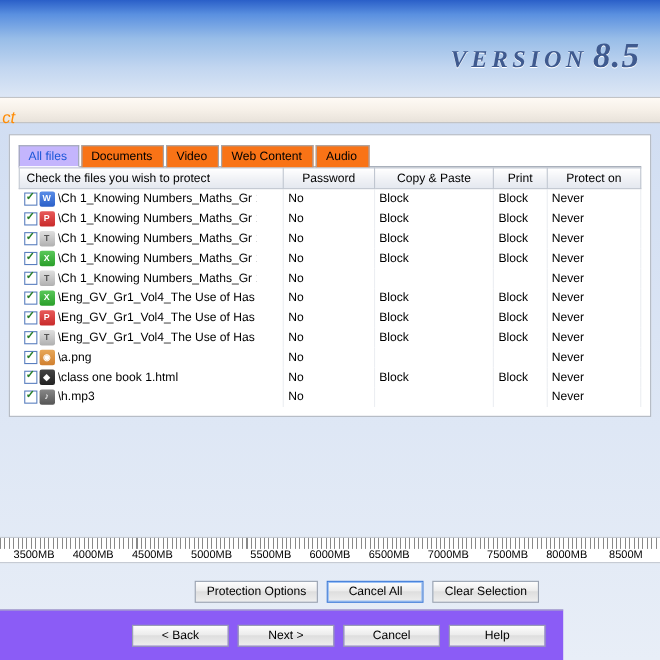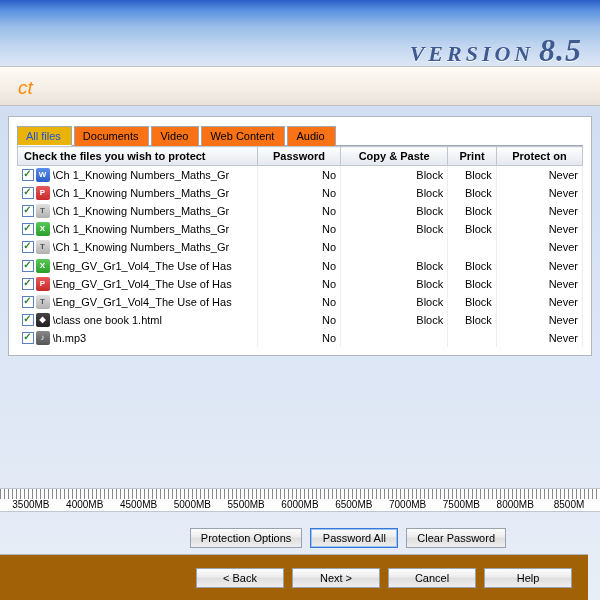--- a/index.html
+++ b/index.html
@@ -6,46 +6,46 @@
   body {
     width: 600px;
     height: 600px;
     font-family: Tahoma, Arial, sans-serif;
     font-size: 11px;
     background: linear-gradient(to bottom, #4a7dd9 0%, #6a9de9 3%, #a5c4ee 8%, #d0ddf2 15%, #e8eef7 100%);
     overflow: hidden;
     position: relative;
   }
   .header {
-    height: 66px;
+    height: 88px;
     background: linear-gradient(to bottom, #2a5fc8 0%, #5a90e0 15%, #98bde8 40%, #c2d6f0 70%, #dde7f5 100%);
     position: relative;
   }
   .version {
     position: absolute;
     top: 32px;
     right: 18px;
     font-family: 'Times New Roman', serif;
     font-weight: bold;
     font-style: italic;
     color: #3f5a8f;
     letter-spacing: 2px;
     text-shadow: 0 1px 0 #fff;
   }
   .version .vword { font-size: 22px; letter-spacing: 4px; }
   .version .vnum { font-size: 32px; letter-spacing: 1px; }
   .subhead {
-    height: 40px;
+    height: 24px;
     background: linear-gradient(to bottom, #fefaf5 0%, #f6f0e8 50%, #e8e2da 100%);
     border-top: 1px solid #c0c0c0;
     border-bottom: 1px solid #c0c0c0;
-    padding: 10px 18px;
+    padding: 10px 2px;
     color: #ff8a00;
     font-style: italic;
-    font-size: 19px;
+    font-size: 15px;
     font-family: Arial, sans-serif;
   }
   .main {
     margin: 10px 8px 0 8px;
     background: #fff;
     border: 1px solid #b0b6c0;
     padding: 8px;
   }
   .tabs {
     display: flex;
@@ -56,48 +56,48 @@
     padding: 3px 10px 3px 8px;
     border: 1px solid #a0a8b4;
     border-bottom: none;
     background: #f97316;
     position: relative;
     top: 1px;
     font-size: 11px;
     cursor: pointer;
   }
   .tab.active {
-    background: #eab308;
+    background: #c4b5fd;
     border-bottom: 1px solid #fff;
     color: #1a56d8;
     font-weight: normal;
   }
   .table-wrap {
     border: none;
   }
   table {
     width: 100%;
     border-collapse: collapse;
     font-size: 11px;
   }
   thead th {
     background: linear-gradient(to bottom, #fff 0%, #f0f2f6 50%, #e4e8ef 100%);
     border: 1px solid #c0c6d0;
     padding: 3px 6px;
-    font-weight: bold;
+    font-weight: normal;
     text-align: center;
   }
   thead th:first-child {
     text-align: left;
     width: 240px;
   }
   tbody td {
     border-right: 1px solid #eceef2;
     padding: 2px 4px;
-    text-align: right;
+    text-align: left;
     height: 18px;
     vertical-align: middle;
   }
   tbody td:first-child {
     text-align: left;
     white-space: nowrap;
     overflow: hidden;
   }
   .cb {
     display: inline-block;
@@ -177,23 +177,23 @@
     display: flex;
     gap: 8px;
     left: 0;
     justify-content: flex-end;
     padding-right: 8px;
   }
   .wizard-bar {
     position: absolute;
     bottom: 0;
     left: 0;
-    width: 588px;
+    width: 512px;
     height: 46px;
-    background: #a16207;
+    background: #8b5cf6;
     border-top: 1px solid #b0b6c0;
   }
   .btn {
     min-width: 88px;
     padding: 3px 10px;
     background: linear-gradient(to bottom, #fdfdfd 0%, #ececec 45%, #dedede 50%, #eeeeee 100%);
     border: 1px solid #9aa2b0;
     font-size: 11px;
     cursor: pointer;
     text-align: center;
@@ -203,21 +203,21 @@
     box-shadow: 0 0 0 1px #9ac0f5 inset;
   }
   .mid-btns {
     position: absolute;
     bottom: 52px;
     left: 0;
     width: 516px;
     display: flex;
     justify-content: flex-end;
     gap: 8px;
-    padding: 0 10px;
+    padding: 0 26px;
     margin-top: 44px;
   }
 </style>
 </head>
 <body>
 
 <div class="header">
   <div class="version">
     <span class="vword">VERSION</span>
     <span class="vnum">8.5</span>
@@ -298,20 +298,27 @@
             <td>Never</td>
           </tr>
           <tr>
             <td><span class="cb checked"></span><span class="fi fi-t">T</span><span class="fname">\Eng_GV_Gr1_Vol4_The Use of Has and...</span></td>
             <td>No</td>
             <td>Block</td>
             <td>Block</td>
             <td>Never</td>
           </tr>
           <tr>
+            <td><span class="cb checked"></span><span class="fi fi-i">◉</span><span class="fname">\a.png</span></td>
+            <td>No</td>
+            <td></td>
+            <td></td>
+            <td>Never</td>
+          </tr>
+          <tr>
             <td><span class="cb checked"></span><span class="fi fi-h">◆</span><span class="fname">\class one book 1.html</span></td>
             <td>No</td>
             <td>Block</td>
             <td>Block</td>
             <td>Never</td>
           </tr>
           <tr>
             <td><span class="cb checked"></span><span class="fi fi-a">♪</span><span class="fname">\h.mp3</span></td>
             <td>No</td>
             <td></td>
@@ -335,22 +342,22 @@
       <span>6500MB</span>
       <span>7000MB</span>
       <span>7500MB</span>
       <span>8000MB</span>
       <span>8500M</span>
     </div>
 </div>
 
 <div class="mid-btns">
   <div class="btn">Protection Options</div>
-  <div class="btn primary">Password All</div>
-  <div class="btn">Clear Password</div>
+  <div class="btn primary">Cancel All</div>
+  <div class="btn">Clear Selection</div>
 </div>
 
 <div class="wizard-bar">
   <div class="btn-row2">
     <div class="btn">&lt; Back</div>
     <div class="btn">Next &gt;</div>
     <div class="btn">Cancel</div>
     <div class="btn">Help</div>
   </div>
 </div>

